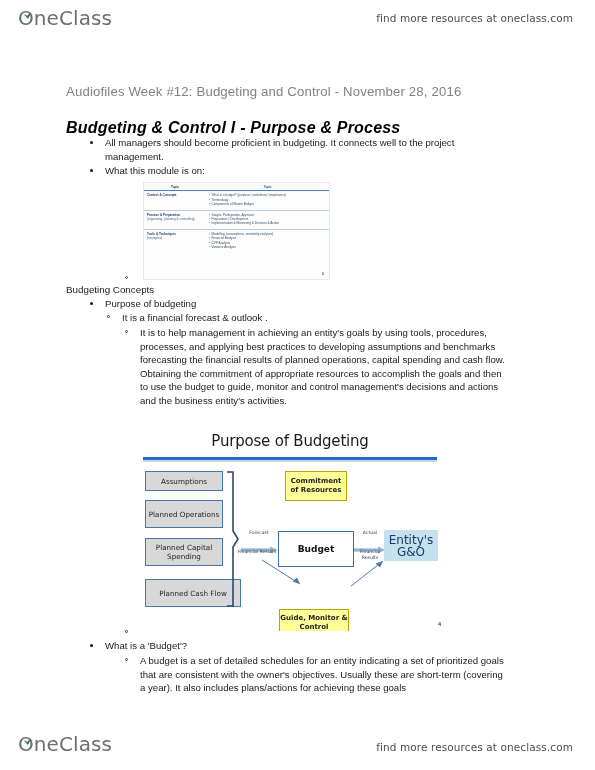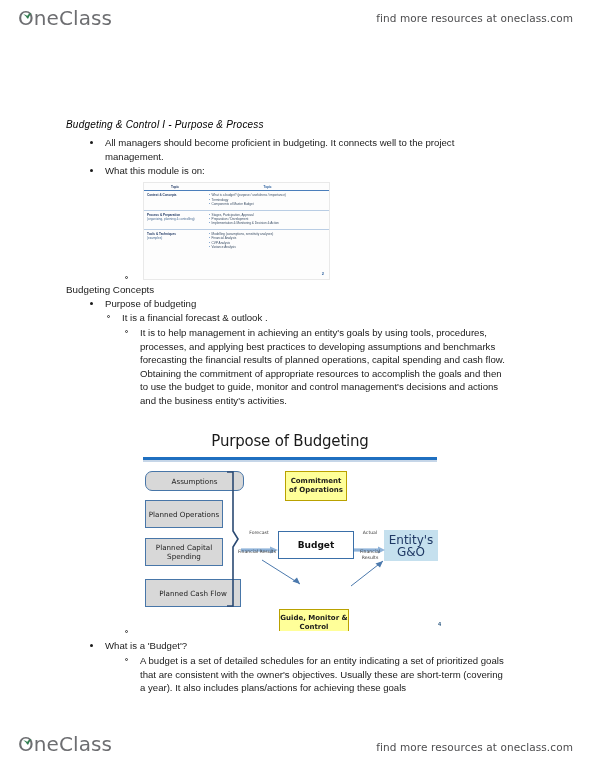--- a/index.html
+++ b/index.html
@@ -29,21 +29,21 @@
   .find-foot{top:741px;}
 
   
   .doc{position:absolute;left:0;top:0;width:595px;height:770px;}
   .doc-title{
     position:absolute;left:66px;top:84px;
     font-size:13.2px;color:#808285;letter-spacing:.15px;white-space:nowrap;
   }
   .sec-head{
     position:absolute;left:66px;top:119px;
-    font-size:10px;font-weight:normal;font-style:italic;color:#000;
+    font-size:16px;font-weight:bold;font-style:italic;color:#000;
     letter-spacing:.2px;white-space:nowrap;
   }
 
   .blk{position:absolute;font-size:9.6px;line-height:13.5px;color:#1a1a1a;}
 
   .bullet{position:absolute;}
   .bullet .dot{
     position:absolute;left:0;top:4.5px;width:3.4px;height:3.4px;
     border-radius:50%;background:#1a1a1a;
   }
@@ -148,20 +148,21 @@
         <path d="M4.2 5.6 C3.2 3.4 1.4 2.0 0.2 1.6 C1.9 1.1 3.4 1.9 4.2 3.2 C4.6 1.6 6.2 0.3 8.6 0.2 C7.4 1.6 6.1 3.1 5.3 5.6 Z" fill="#2f7d4f"></path>
       </svg>
     </span>
     <span class="logo-text">OneClass</span>
   </span>
 </div>
 <div class="find-more find-head">find more resources at oneclass.com</div>
 
 <div class="doc">
 
+  <div class="doc-title">Audiofiles Week #12: Budgeting and Control - November 28, 2016</div>
 
   <div class="sec-head">Budgeting &amp; Control I - Purpose &amp; Process</div>
 
   <div class="blk bullet" style="left:90px;top:136px;width:418px;">
     <span class="dot"></span>
     <span class="txt">All managers should become proficient in budgeting. It connects well to the project management.</span>
   </div>
 
   <div class="blk bullet" style="left:90px;top:164px;width:418px;">
     <span class="dot"></span>
@@ -233,34 +234,34 @@
   <div class="blk bullet" style="left:125px;top:326px;width:383px;">
     <span class="ring"></span>
     <span class="txt">It is to help management in achieving an entity's goals by using tools, procedures, processes, and applying best practices to developing assumptions and benchmarks forecasting the financial results of planned operations, capital spending and cash flow. Obtaining the commitment of appropriate resources to accomplish the goals and then to use the budget to guide, monitor and control management's decisions and actions and the business entity's activities.</span>
   </div>
 
   <div class="slide2">
     <div class="s2-title">Purpose of Budgeting</div>
     <div class="s2-rule"></div>
     <div class="s2-rule-sh"></div>
 
-    <div class="gbox" style="left:12px;top:44px;width:99px;height:20px;border-radius:7px;">Assumptions</div>
+    <div class="gbox" style="left:12px;top:44px;width:78px;height:20px;">Assumptions</div>
     <div class="gbox" style="left:12px;top:73px;width:78px;height:28px;">Planned Operations</div>
     <div class="gbox" style="left:12px;top:111px;width:78px;height:28px;">Planned Capital Spending</div>
     <div class="gbox" style="left:12px;top:152px;width:96px;height:28px;">Planned Cash Flow</div>
 
     <div class="brace" style="left:92px;top:44px;">
       <svg width="14" height="136" viewBox="0 0 14 136">
         <path d="M2 1 L8 1 L8 60 L13 68 L8 76 L8 135 L2 135" fill="none" stroke="#2b4a73" stroke-width="1.6"></path>
       </svg>
     </div>
 
-    <div class="ybox" style="left:152px;top:44px;width:62px;height:30px;">Commitment of Operations</div>
-
-    <div class="wbox" style="left:145px;top:104px;width:76px;height:28px;">Budget</div>
+    <div class="ybox" style="left:152px;top:44px;width:62px;height:30px;">Commitment of Resources</div>
+
+    <div class="wbox" style="left:145px;top:104px;width:76px;height:36px;">Budget</div>
 
     <div class="bbox" style="left:251px;top:103px;width:54px;height:31px;">Entity's G&amp;O</div>
 
     <div class="ybox" style="left:146px;top:158px;width:70px;height:27px;margin-top:24px;">Guide, Monitor &amp; Control</div>
 
     <div class="arrow" style="left:108px;top:113px;">
       <svg width="38" height="8" viewBox="0 0 38 8">
         <rect x="0" y="2.4" width="29" height="3.2" fill="#8fb3d9"></rect>
         <path d="M29 0.5 L37 4 L29 7.5 Z" fill="#8fb3d9"></path>
       </svg>

